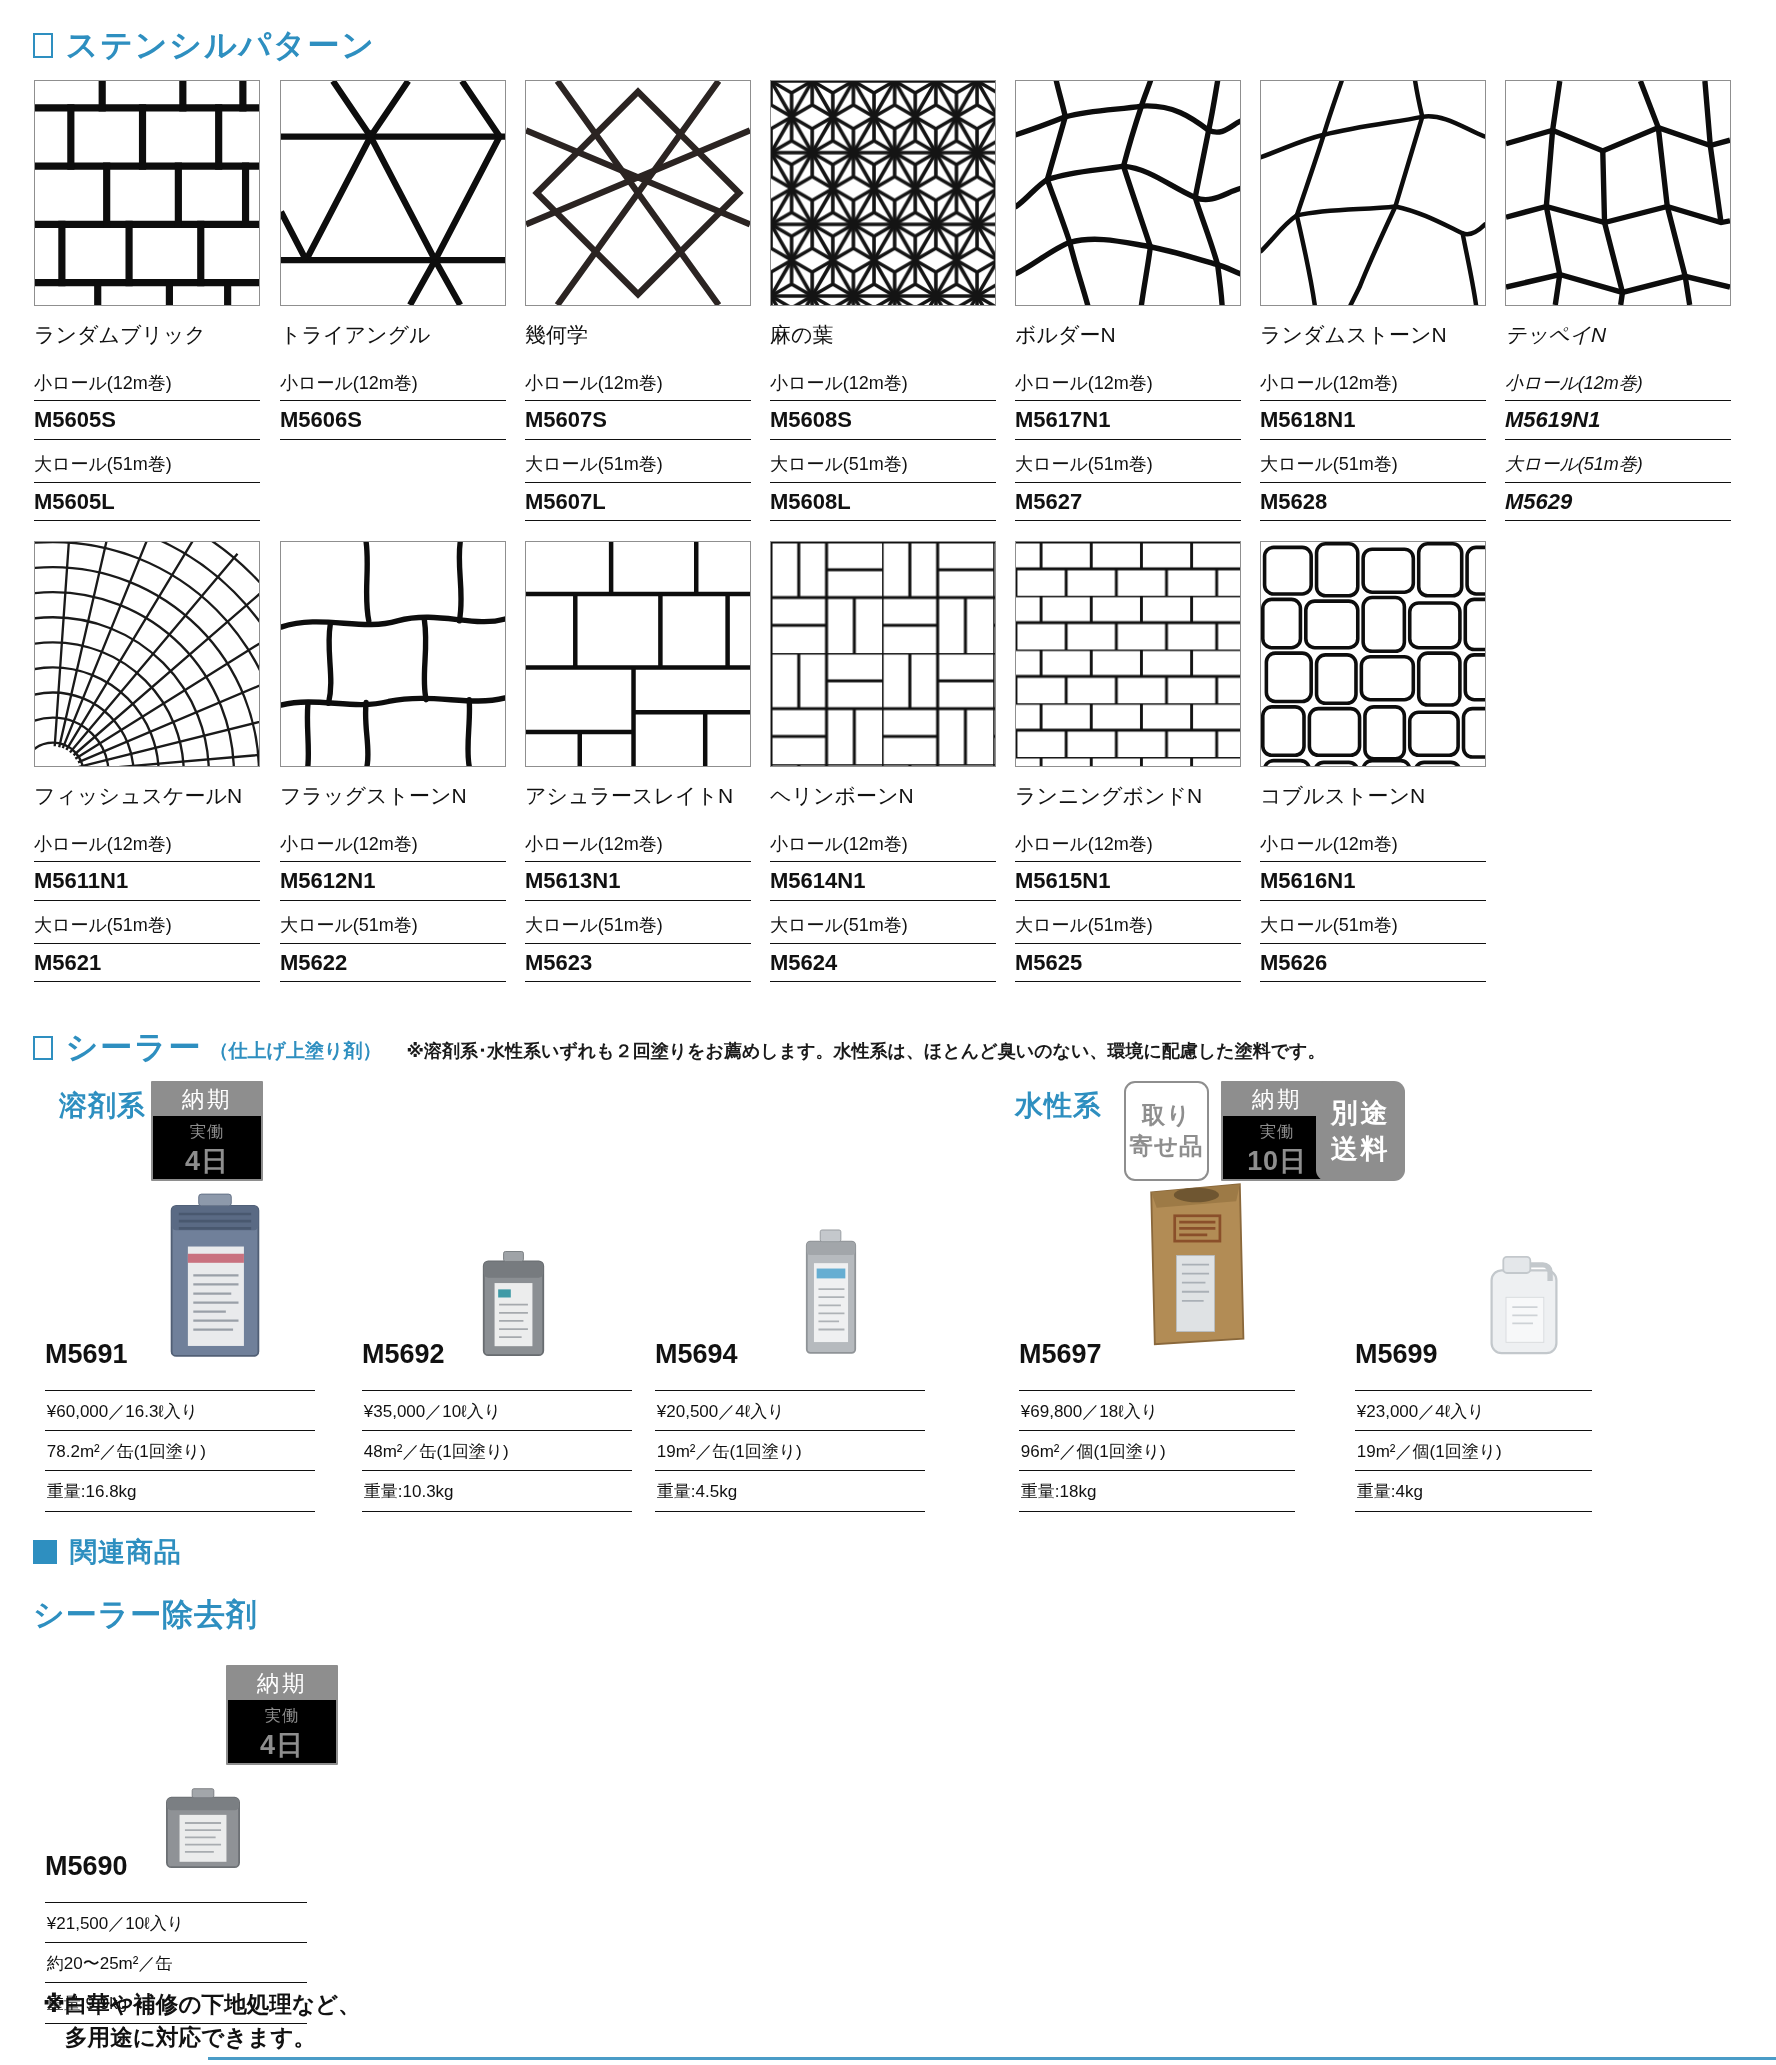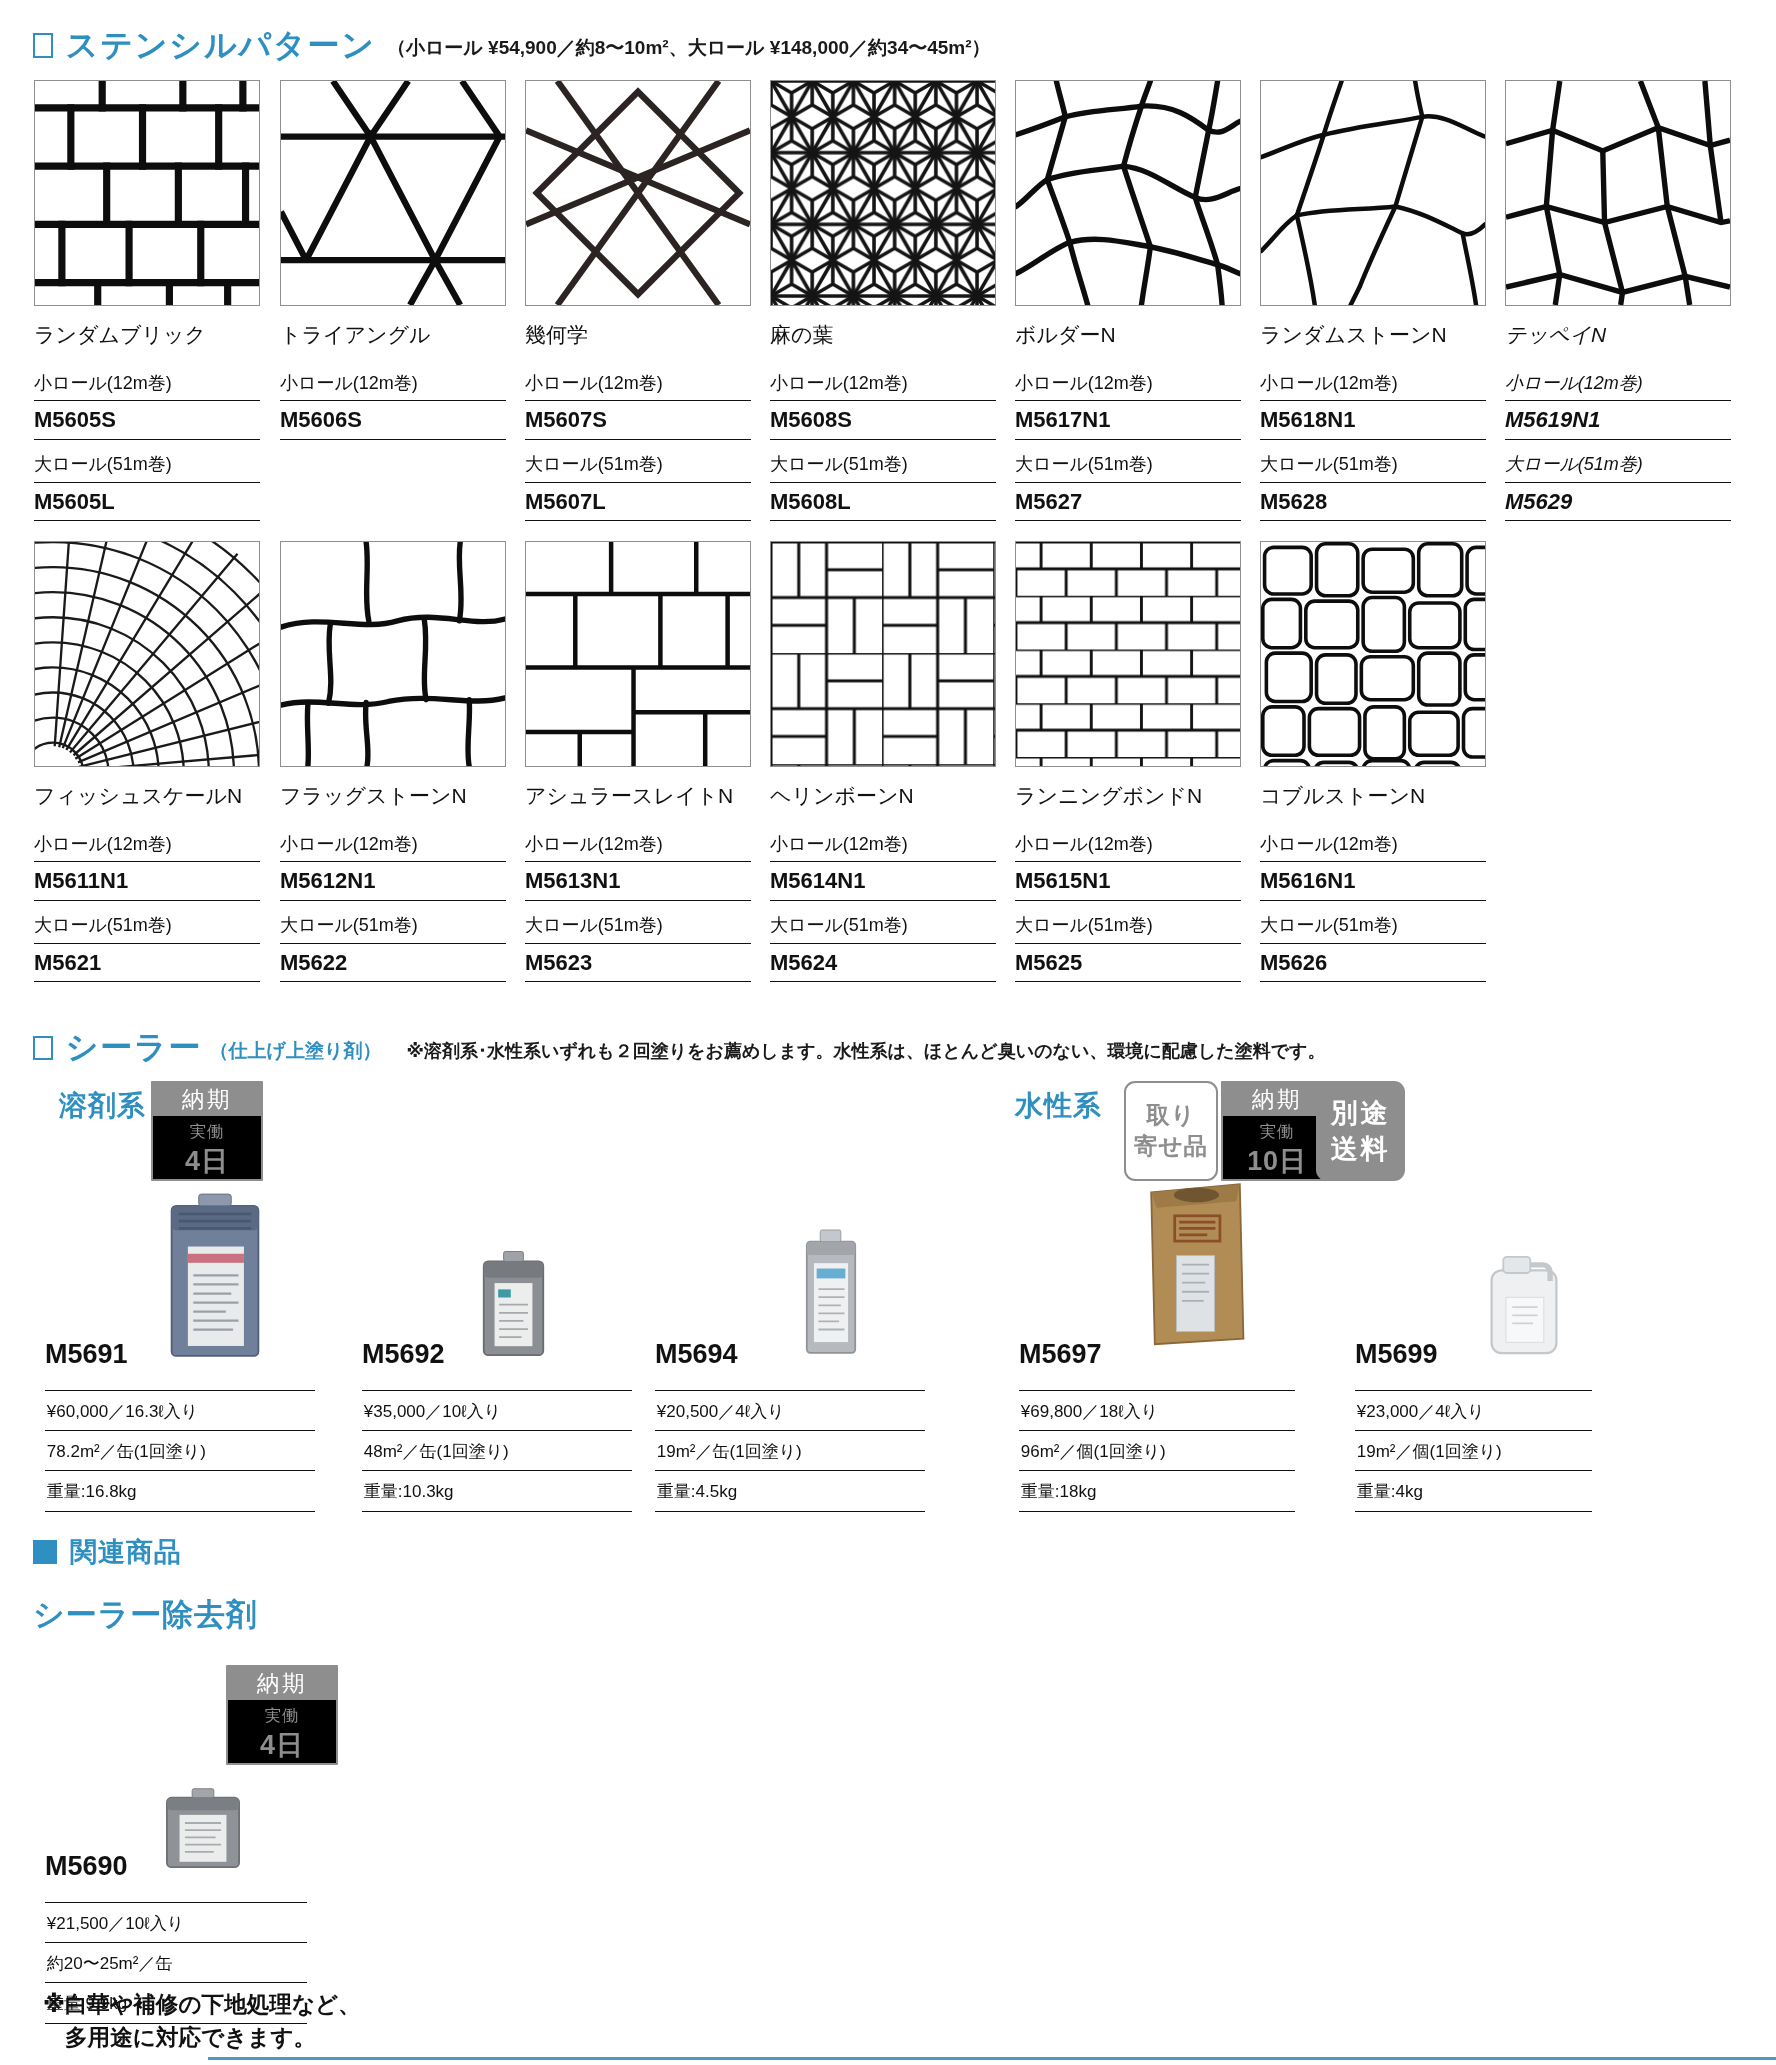--- a/index.html
+++ b/index.html
@@ -26,21 +26,21 @@
 .roll-large{margin-top:12.7px}
 .roll-label{font-size:18px;padding-bottom:5.4px;border-bottom:1.8px solid #111}
 .roll-code{font-size:22px;font-weight:bold;padding:6.3px 0 5.4px;border-bottom:1.8px solid #111}
 
 .sys-label{position:absolute;font-size:28px;font-weight:bold;color:var(--accent);letter-spacing:0.9px}
 
 .badge{position:absolute;width:112px;height:100px;border:2.7px solid var(--bgray);border-radius:1px;background:#000000;overflow:hidden;text-align:center}
 .badge .b-top{background:var(--bgray);color:#fff;font-size:22.6px;line-height:33px;height:33px;letter-spacing:2.7px}
 .badge .b-mid{color:var(--bgray);font-size:16.3px;margin-top:4.5px;letter-spacing:0.9px}
 .badge .b-days{color:var(--bgray);font-size:27px;font-weight:bold;letter-spacing:0.9px}
-.badge-plain{position:absolute;width:94px;height:100px;border:2.7px solid var(--bgray);border-radius:11px;background:#fff;
+.badge-plain{position:absolute;width:85px;height:100px;border:2.7px solid var(--bgray);border-radius:11px;background:#fff;
   display:flex;flex-direction:column;justify-content:center;align-items:center;color:var(--bgray);
   font-size:23.5px;font-weight:bold;line-height:31px;letter-spacing:0.9px}
 .badge-fill{position:absolute;width:89px;height:100px;border-radius:11px;background:var(--bgray);
   display:flex;flex-direction:column;justify-content:center;align-items:center;color:#fff;
   font-size:27px;font-weight:bold;line-height:36px;letter-spacing:2.7px}
 
 .product{position:absolute}
 .prod-code{font-size:27px;font-weight:bold;padding-bottom:20px;border-bottom:1.8px solid #111}
 .prod-row{font-size:17px;padding:9px 1.8px 7.2px;border-bottom:1.8px solid #111;white-space:nowrap}
 .photo{position:absolute}
@@ -51,21 +51,20 @@
 .footer-rule{position:absolute;height:2.7px;background:#4a9cc7}
 </style>
 </head>
 <body>
 
 <div class="page" id="page" style="--accent: #2e8fc0; --bgray: #8e8e8e;">
 
   <div class="sec-header" style="left:33px;top:23.5px">
     <span class="sq-outline"></span>
     <span class="sec-title">ステンシルパターン</span>
-    <span class="sec-sub">（小ロール ¥54,900／約8〜10m²、大ロール ¥148,000／約34〜45m²）</span>
   </div>
 
   <div class="sec-header" style="left:33px;top:1026px">
     <span class="sq-outline"></span>
     <span class="sec-title">シーラー</span>
     <span class="sealer-sub">（仕上げ上塗り剤）</span>
     <span class="sealer-note">※溶剤系･水性系いずれも２回塗りをお薦めします。水性系は、ほとんど臭いのない、環境に配慮した塗料です。</span>
   </div>
 
   <div class="sys-label" style="left:59px;top:1087px">溶剤系</div>

